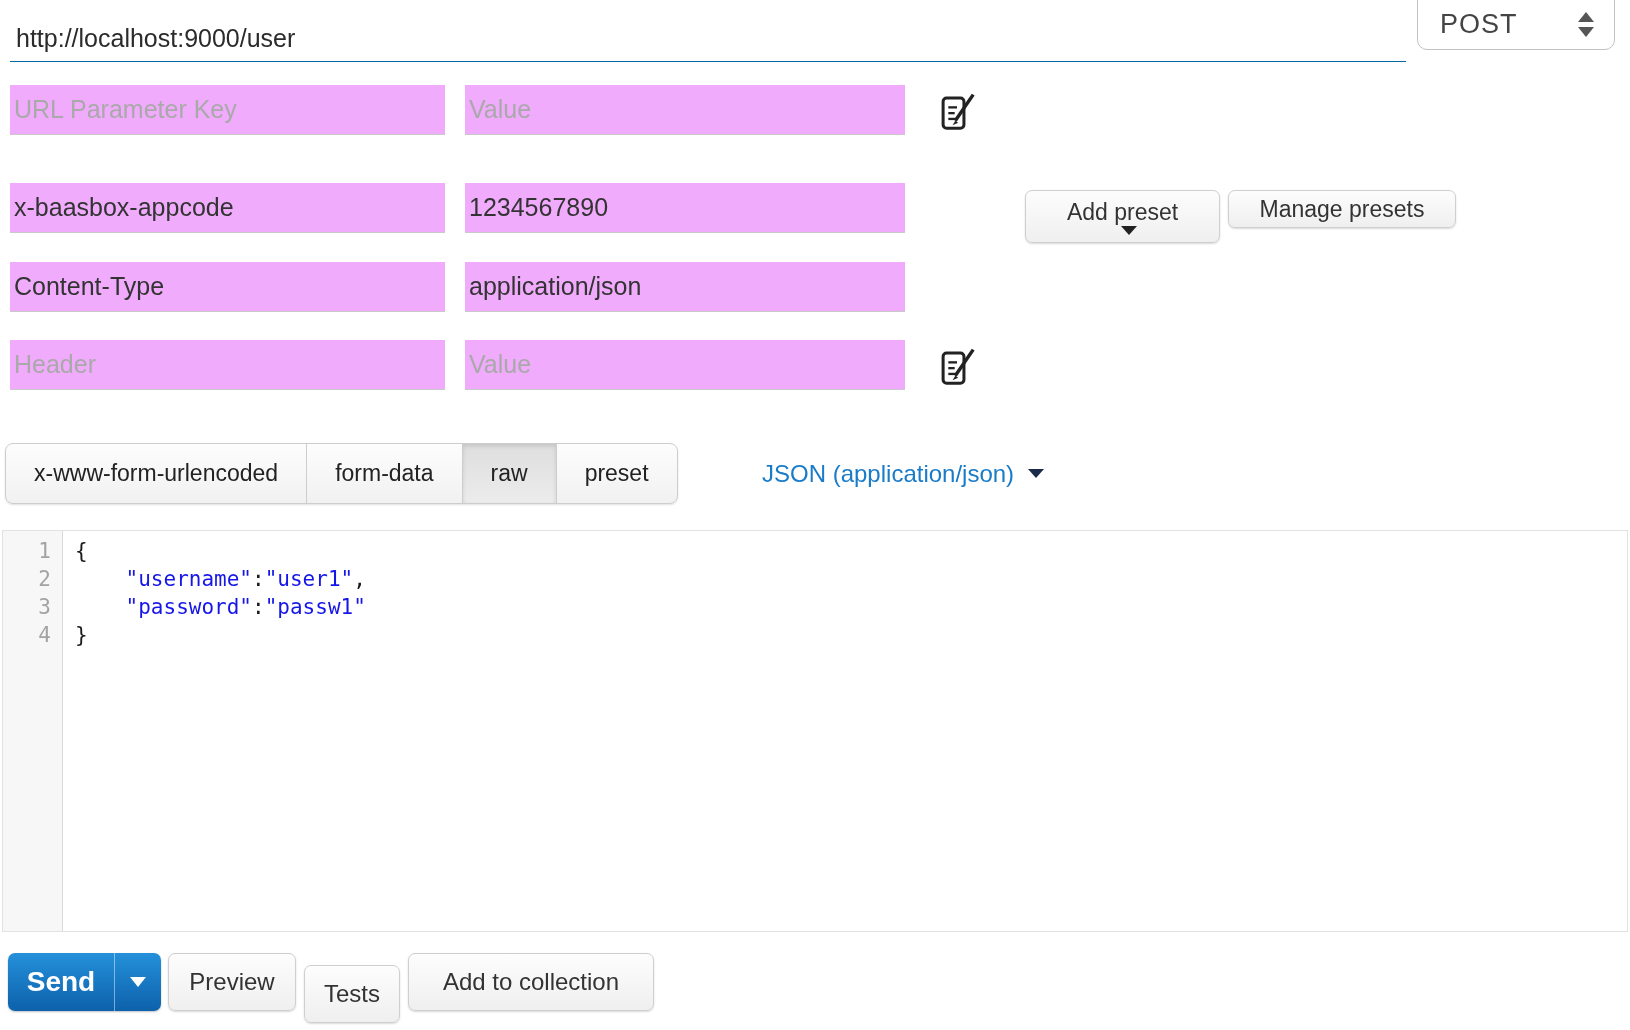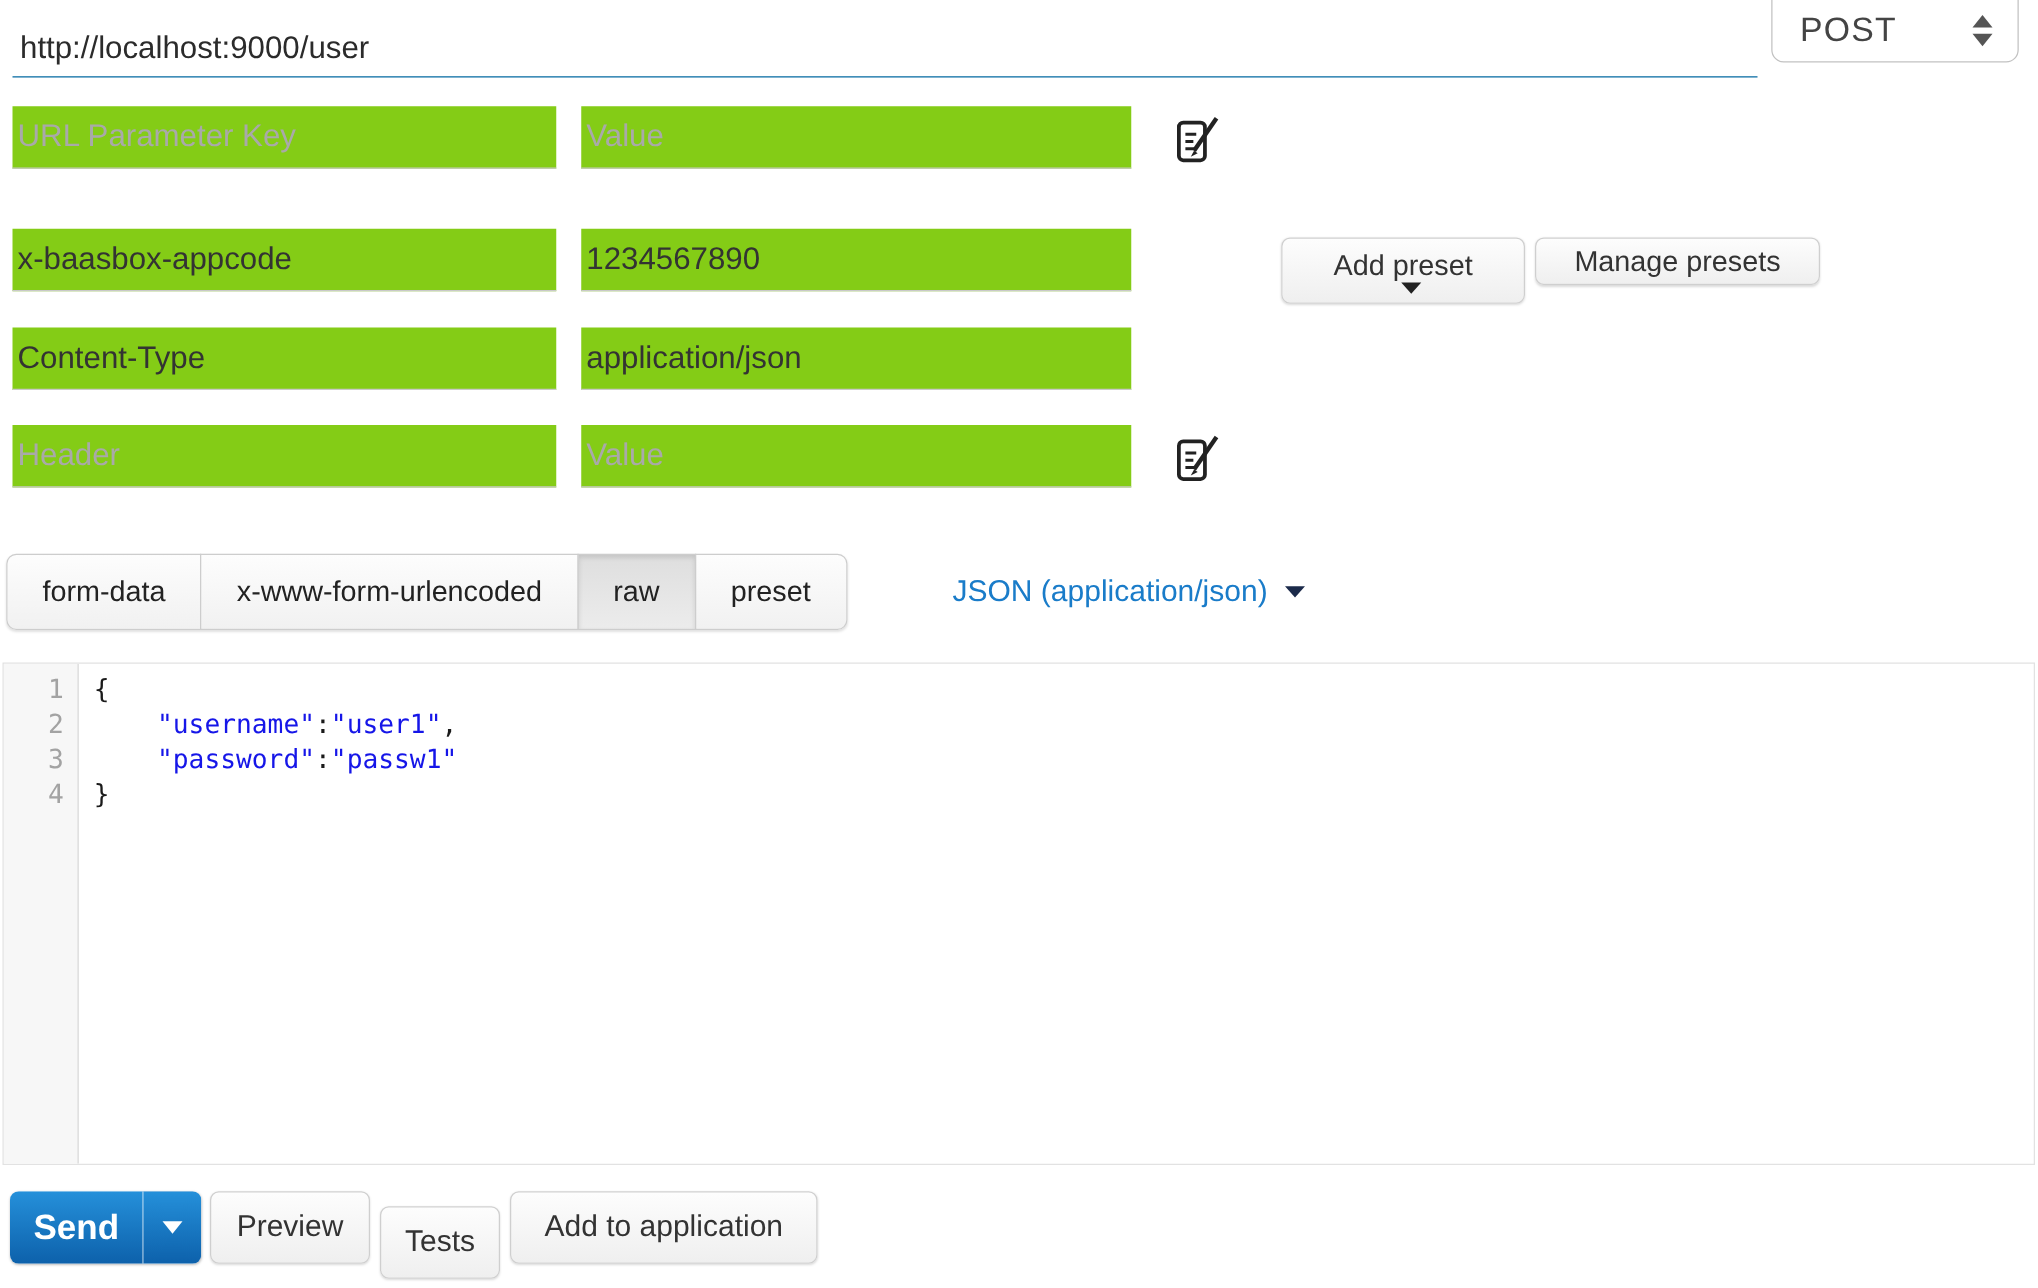--- a/index.html
+++ b/index.html
@@ -19,21 +19,21 @@
     position:absolute; left:1417px; top:-14px; width:198px; height:64px;
     border:1px solid #c2c2c2; border-radius:10px; background:#fff;
     display:flex; align-items:flex-end; padding:0 20px 9px 22px; cursor:pointer;
   }
   .method-select .method-label { font-size:27px; color:#444; letter-spacing:1px; flex:1; }
   .updown { display:flex; flex-direction:column; gap:5px; align-items:center; padding-bottom:3px; }
   .tri-up   { width:0; height:0; border-left:8px solid transparent; border-right:8px solid transparent; border-bottom:10px solid #555; }
   .tri-down { width:0; height:0; border-left:8px solid transparent; border-right:8px solid transparent; border-top:10px solid #555; }
   
   .kv-input {
-    position:absolute; height:50px; border:none; outline:none; background:#84cc16;
+    position:absolute; height:50px; border:none; outline:none; background:#f0abfc;
     border-bottom:1px solid #c9c9c9; font-family:"Liberation Sans", sans-serif;
     font-size:25px; color:#333; padding:0 4px;
   }
   .kv-input::placeholder { color:#a9a9a9; opacity:1; }
   .col-key { left:10px; width:435px; }
   .col-val { left:465px; width:440px; }
   .edit-icon { position:absolute; left:936px; width:42px; height:44px; cursor:pointer; }
   
   .btn {
     display:inline-flex; align-items:center; justify-content:center; cursor:pointer;
@@ -137,24 +137,24 @@
 <div class="btn btn-add-preset">
   <span>Add preset</span>
   <span class="caret-dark"></span>
 </div>
 <div class="btn btn-manage-presets">
   <span>Manage presets</span>
 </div>
 
 <div class="tab-group">
   <div class="tab">
+    <span>x-www-form-urlencoded</span>
+  </div>
+  <div class="tab">
     <span>form-data</span>
-  </div>
-  <div class="tab">
-    <span>x-www-form-urlencoded</span>
   </div>
   <div class="tab active">
     <span>raw</span>
   </div>
   <div class="tab">
     <span>preset</span>
   </div>
 </div>
 
 <div class="content-type-link">
@@ -192,14 +192,14 @@
     <span class="caret-white"></span>
   </div>
 </div>
 <div class="btn btn-preview">
   <span>Preview</span>
 </div>
 <div class="btn btn-tests">
   <span>Tests</span>
 </div>
 <div class="btn btn-add-collection">
-  <span>Add to application</span>
+  <span>Add to collection</span>
 </div>
 
 </body></html>

